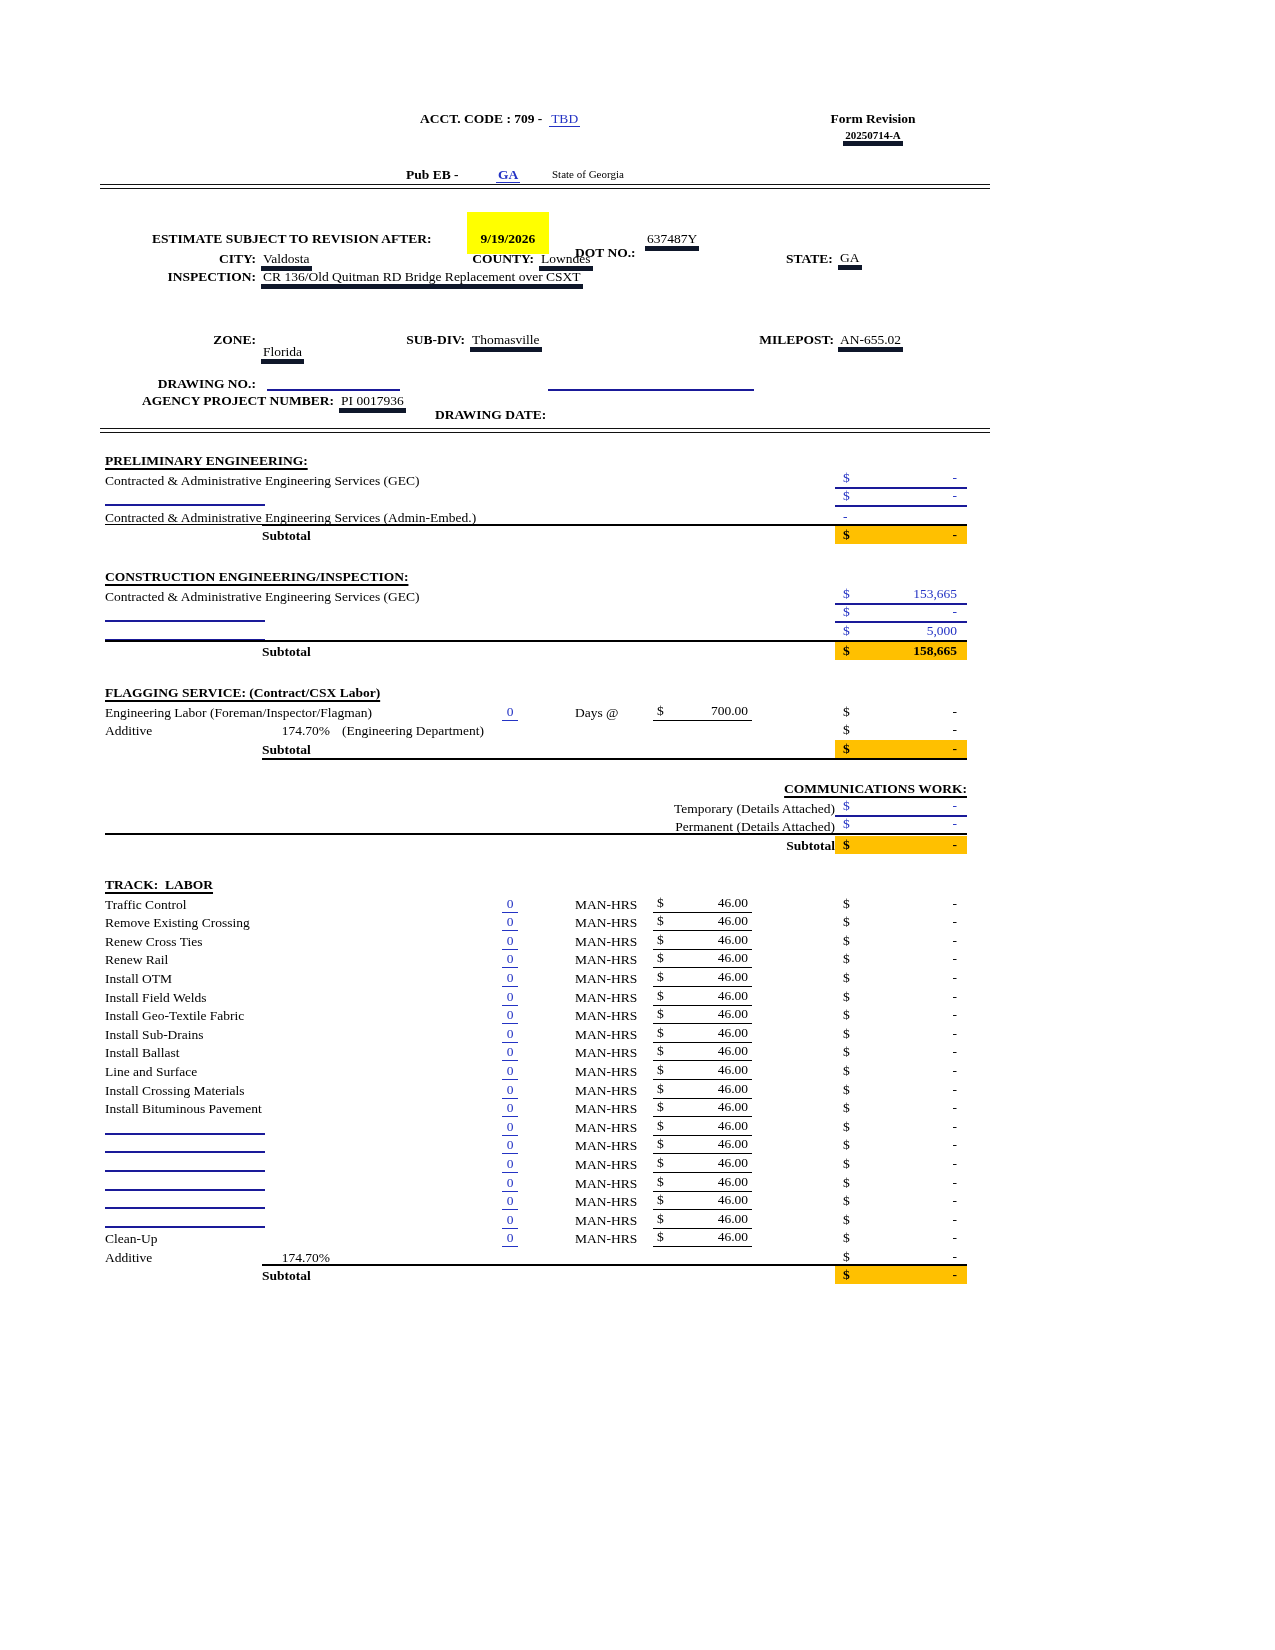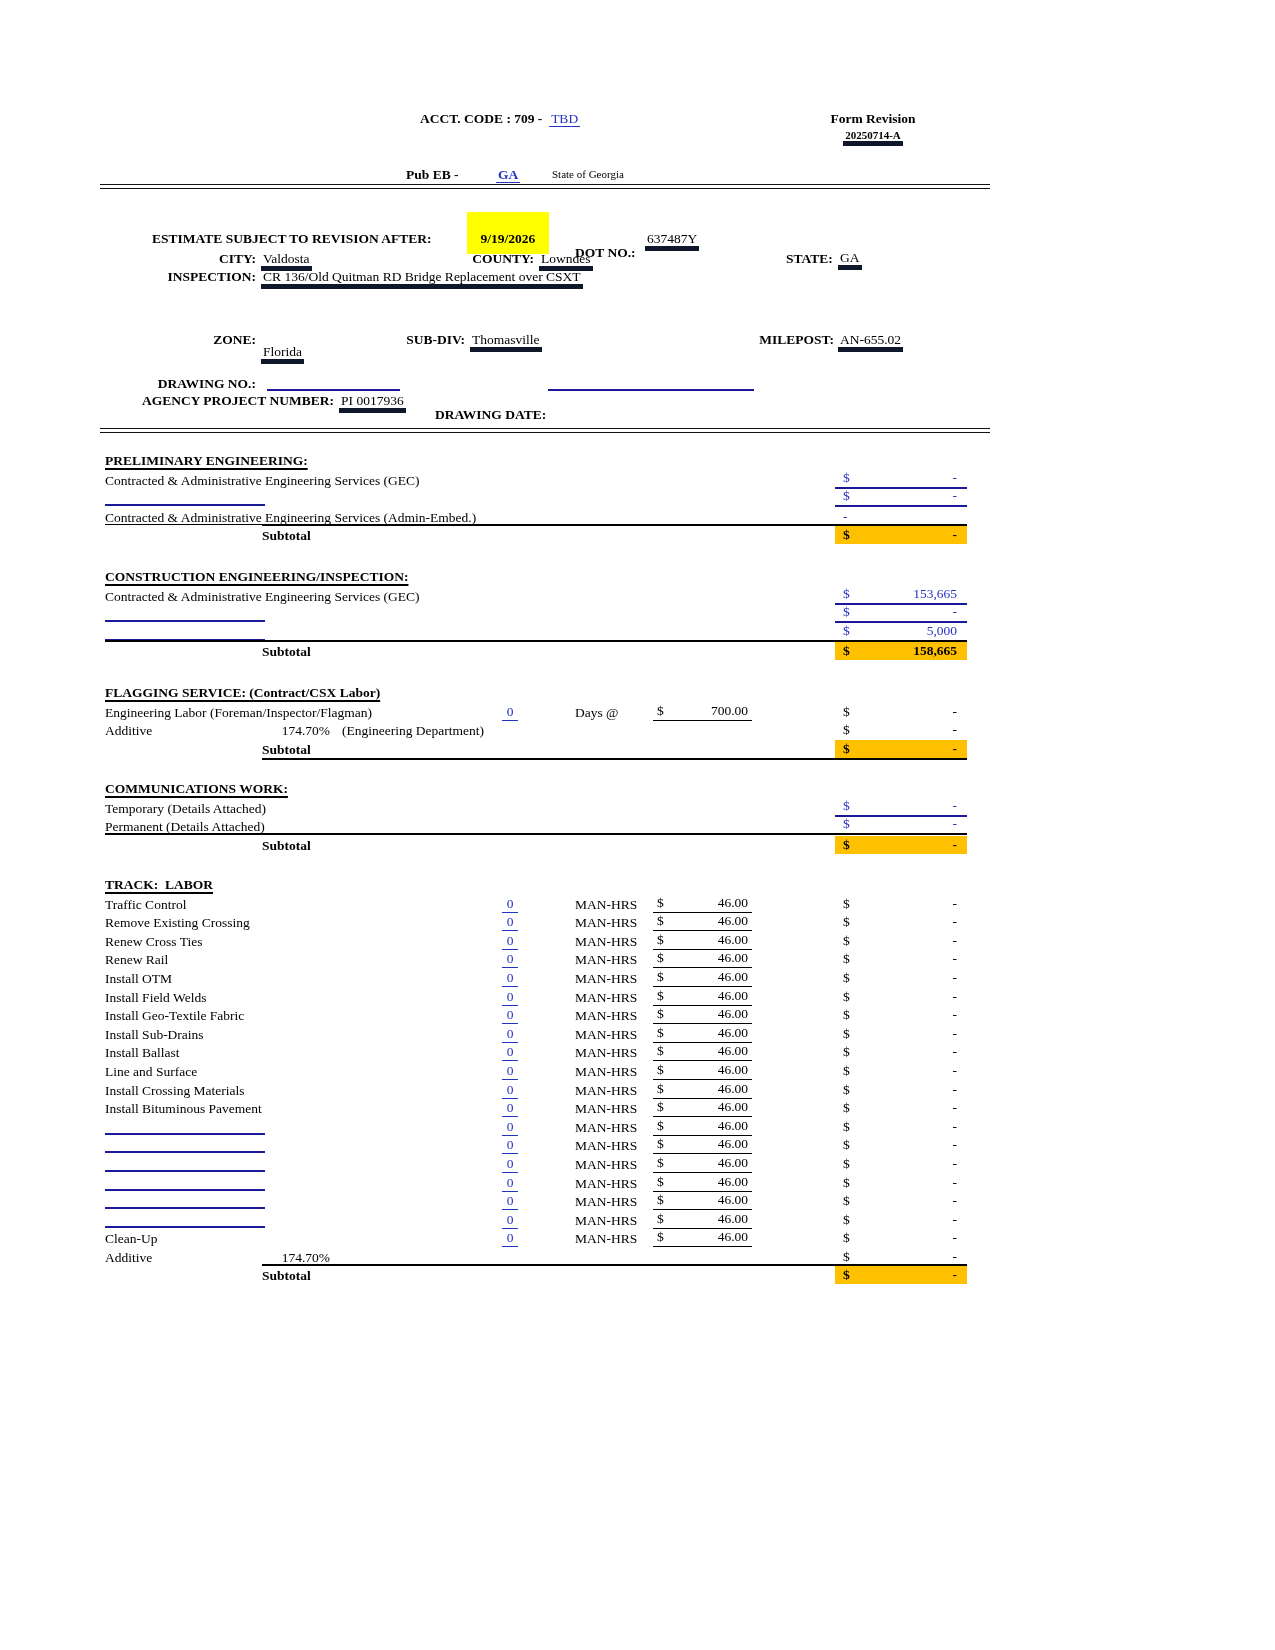--- a/index.html
+++ b/index.html
@@ -213,21 +213,21 @@
     <div class="row st">
       <div class="st-rule part bottom"></div>
       <div class="c-label"><span>Subtotal</span></div>
       <div class="c-amount orange">
         <span>$</span>
           <span>-</span>
       </div>
     </div>
   </div>
 
-  <div class="sec" style="top:779px;">
+  <div class="sec" style="top:779px;text-align:right;">
     <div class="sec-title">COMMUNICATIONS WORK:</div>
     <div>
   <div class="row">
     <div class="c-label fluid"><span class="lbl">Temporary (Details Attached)</span></div>
     <div class="c-amount blue">
       <span class="cur">$</span>
             <span class="val">-</span>
     </div>
   </div>
 

